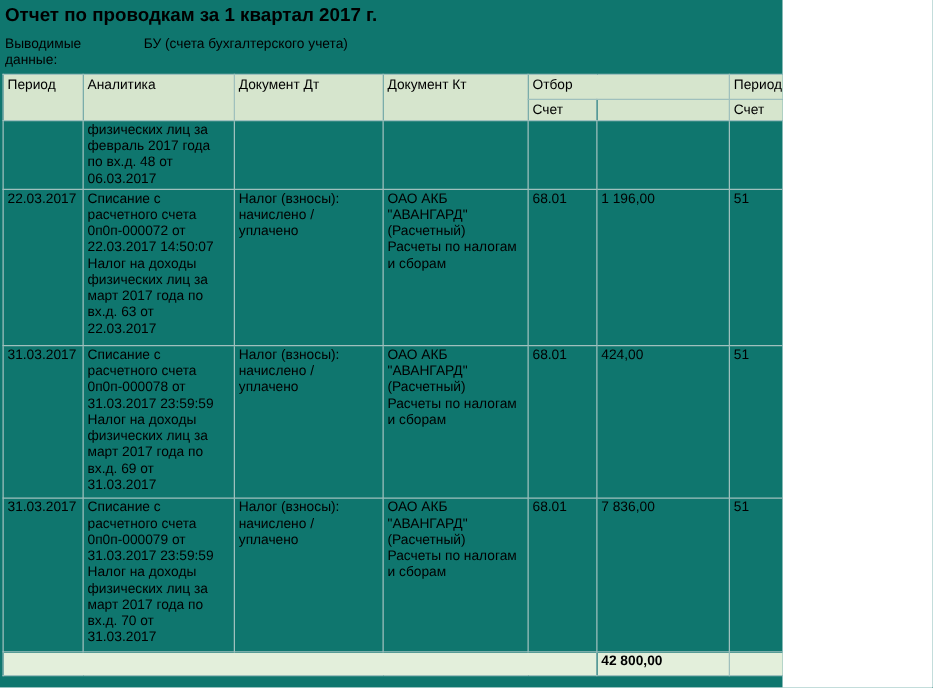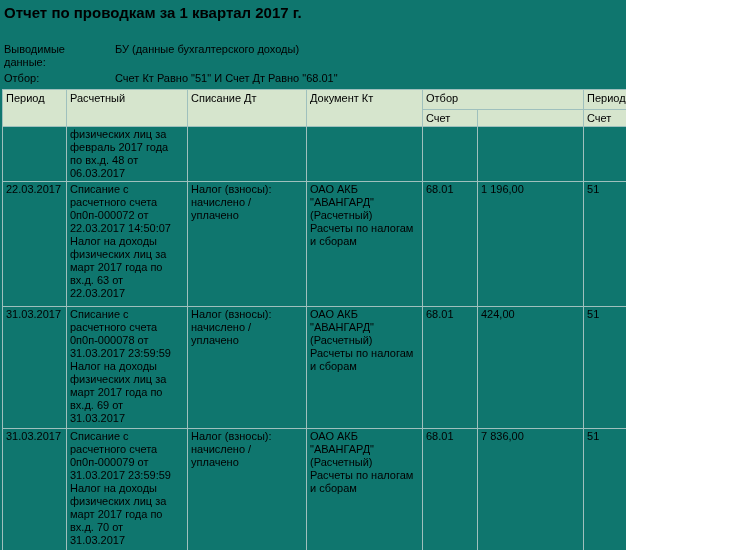--- a/index.html
+++ b/index.html
@@ -17,21 +17,21 @@
     background: #0f766e;
   }
   .report-title {
     margin: 3px 0 0 4px;
     font-size: 15px;
     line-height: 19px;
     font-weight: bold;
     white-space: nowrap;
   }
   .meta {
-    margin: 21px 0 0 4px;
+    margin: 7px 0 0 4px;
     font-size: 11px;
     line-height: 13px;
   }
   .meta-row {
     display: flex;
     margin-bottom: 3px;
   }
   .meta-label {
     width: 111px;
     flex: 0 0 111px;
@@ -79,44 +79,40 @@
 <body>
 
 <div class="report">
 
   <h1 class="report-title">Отчет по проводкам за 1 квартал 2017 г.</h1>
 
   <div class="meta">
     <div class="meta-row">
       <div class="meta-label">Выводимые
 данные:</div>
-      <div class="meta-value">БУ (данные бухгалтерского доходы)</div>
-    </div>
-    <div class="meta-row">
-      <div class="meta-label">Отбор:</div>
-      <div class="meta-value">Счет Кт Равно "51" И Счет Дт Равно "68.01"</div>
+      <div class="meta-value">БУ (счета бухгалтерского учета)</div>
     </div>
   </div>
 
   <table class="grid">
     <colgroup>
       <col style="width:64px">
       <col style="width:121px">
       <col style="width:119px">
       <col style="width:116px">
       <col style="width:55px">
       <col style="width:106px">
       <col style="width:52px">
       <col style="width:111px">
     </colgroup>
     <thead>
       <tr class="hdr-row-1">
         <th rowspan="2">Период</th>
-        <th rowspan="2">Расчетный</th>
-        <th rowspan="2">Списание Дт</th>
+        <th rowspan="2">Аналитика</th>
+        <th rowspan="2">Документ Дт</th>
         <th rowspan="2">Документ Кт</th>
         <th colspan="2" class="group">Отбор</th>
         <th colspan="2" class="group">Период</th>
       </tr>
       <tr class="hdr-row-2">
         <th>Счет</th>
         <th></th>
         <th>Счет</th>
         <th></th>
       </tr>

